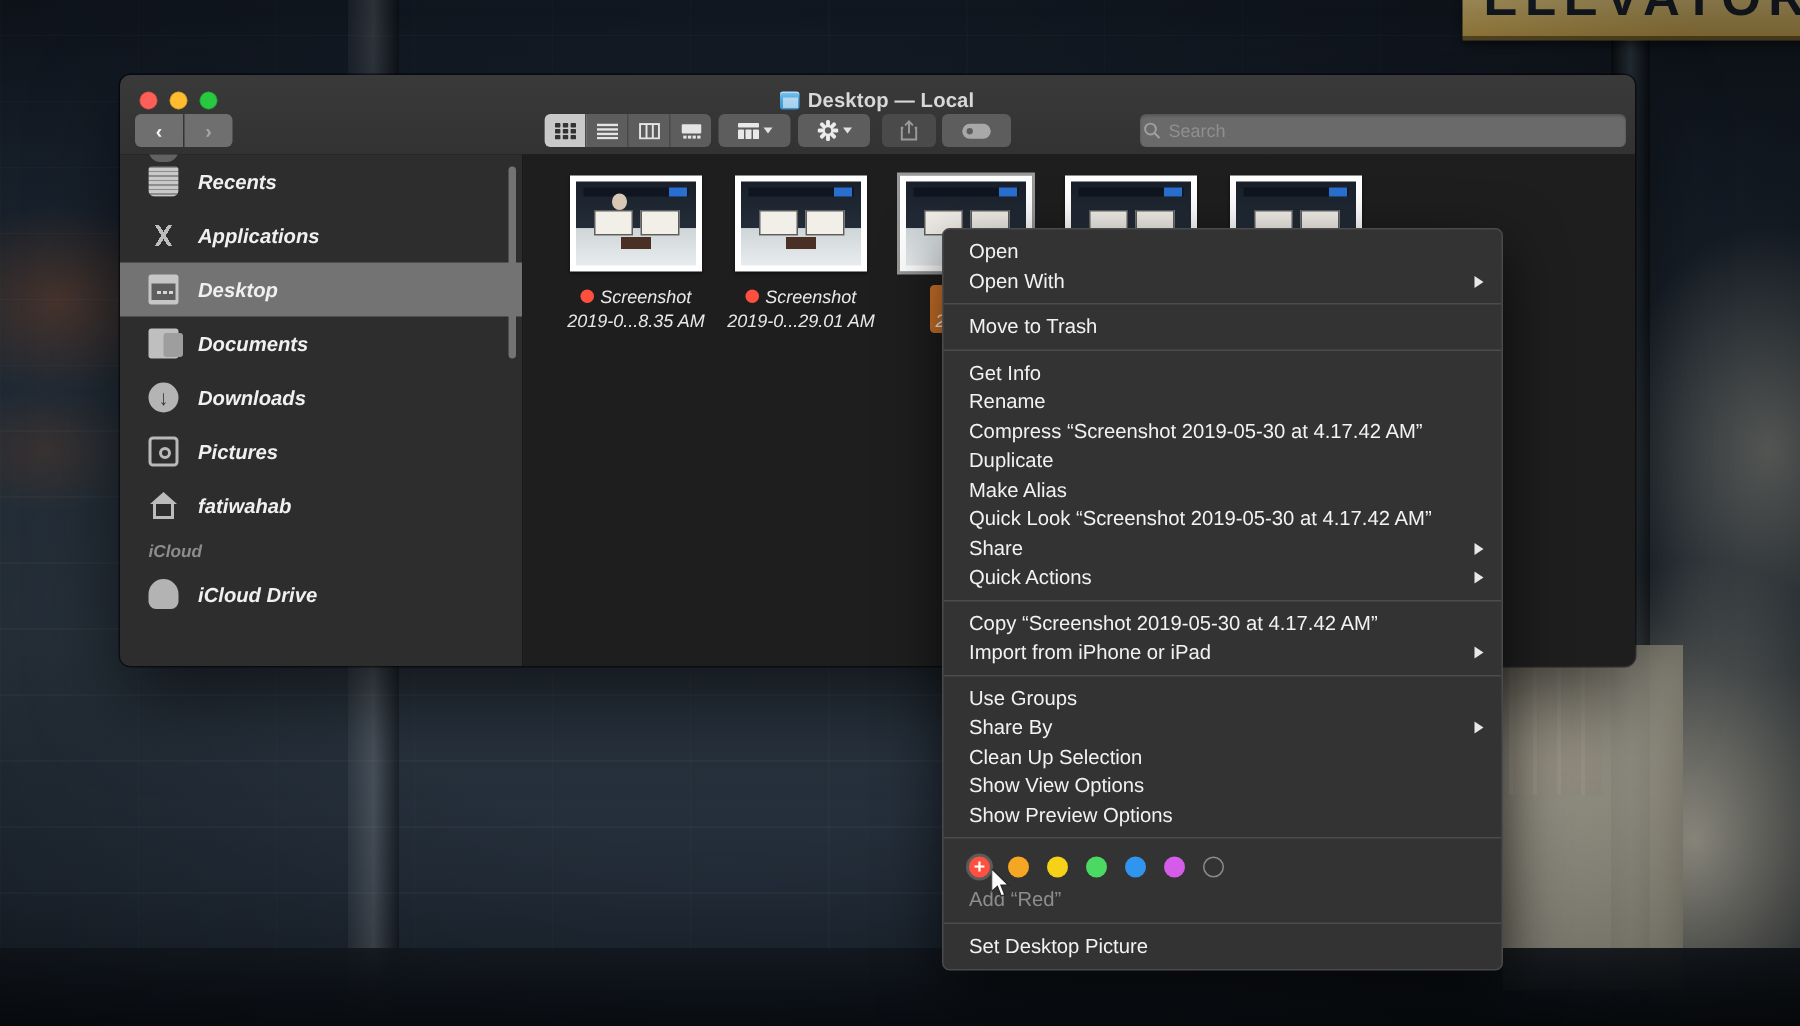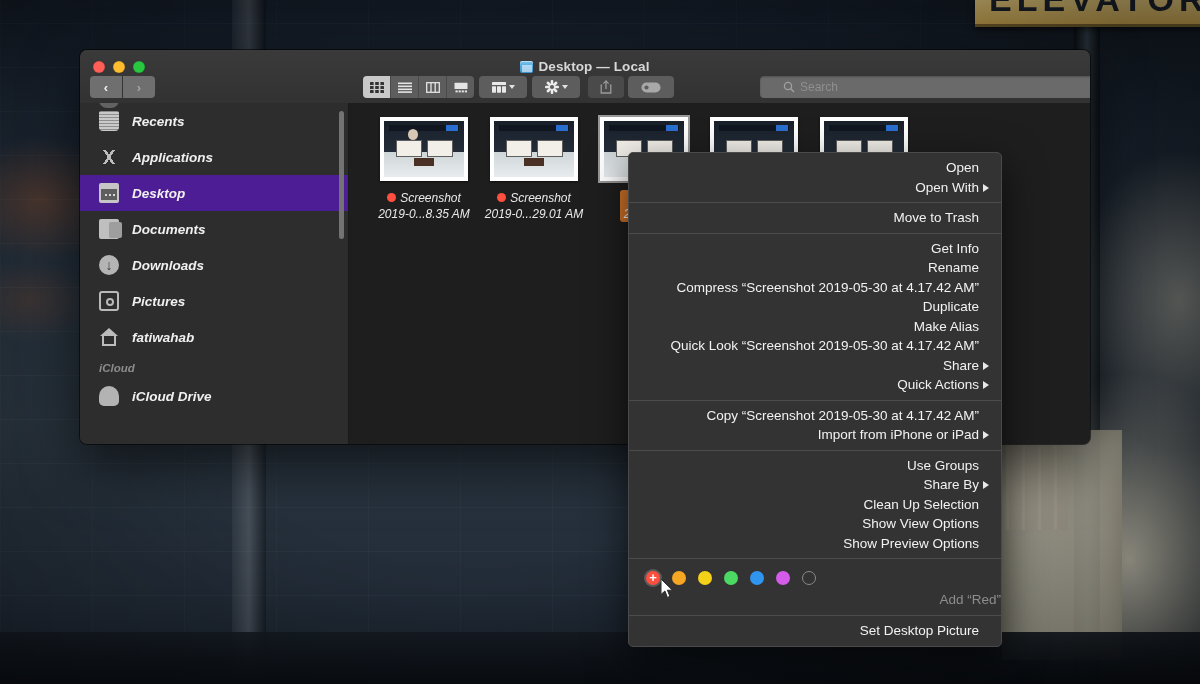--- a/index.html
+++ b/index.html
@@ -162,38 +162,38 @@
   .caret {
     width: 0; height: 0;
     border-left: 3.5px solid transparent;
     border-right: 3.5px solid transparent;
     border-top: 4px solid #e2e2e2;
   }
 
   .search-field {
     position: absolute; left: 680px; top: 1px; width: 320px; height: 22px;
     background: #6a6a6a; border-radius: 4px;
-    display: flex; align-items: center; padding: 0 23px;
+    display: flex; align-items: center; padding: 0 2px;
     box-shadow: inset 0 1px 2px rgba(0,0,0,0.25);
   }
   .search-ph { font-size: 12px; color: #8f8f8f; margin-left: 5px; }
 
   
   .win-body { position: absolute; left:0; right:0; top: 53px; bottom: 0; display: flex; font-style: italic; }
 
   .sidebar {
     width: 268px; background: #2d2d2d;
     position: relative; overflow: hidden;
     border-right: 1px solid #1a1a1a;
   }
   .sb-item {
     height: 36px; display: flex; align-items: center;
     padding-left: 19px; gap: 13px;
   }
-  .sb-item.selected { background: #4c1d95; }
+  .sb-item.selected { background: #737373; }
   .sb-label { font-size: 13.5px; color: #f0f0f0; font-weight: bold; }
   .sb-header {
     font-size: 11.5px; color: #8c8c8c; font-weight: bold;
     padding: 7px 0 4px 19px;
   }
   .sb-icon { width: 20px; height: 20px; flex: 0 0 20px; position: relative; }
   .sb-scroll {
     position: absolute; right: 4px; top: 8px;
     width: 5px; height: 128px; border-radius: 3px;
     background: #737373;
@@ -247,21 +247,20 @@
   
   .context-menu {
     position: absolute;
     left: 628px; top: 152px; width: 372px;
     background: #333333;
     border: 1px solid #4a4a4a;
     border-radius: 5px;
     box-shadow: 0 14px 40px rgba(0,0,0,0.65);
     padding: 5px 0 5px 0;
     overflow: hidden;
-    text-align: right;
   }
   .menu-item {
     position: relative;
     height: 19.5px; line-height: 19.5px;
     padding-left: 17px; padding-right: 22px;
     font-size: 13.5px; color: #f2f2f2;
     white-space: nowrap;
   }
   .menu-item .submenu-arrow {
     position: absolute; right: 12px; top: 6px;

